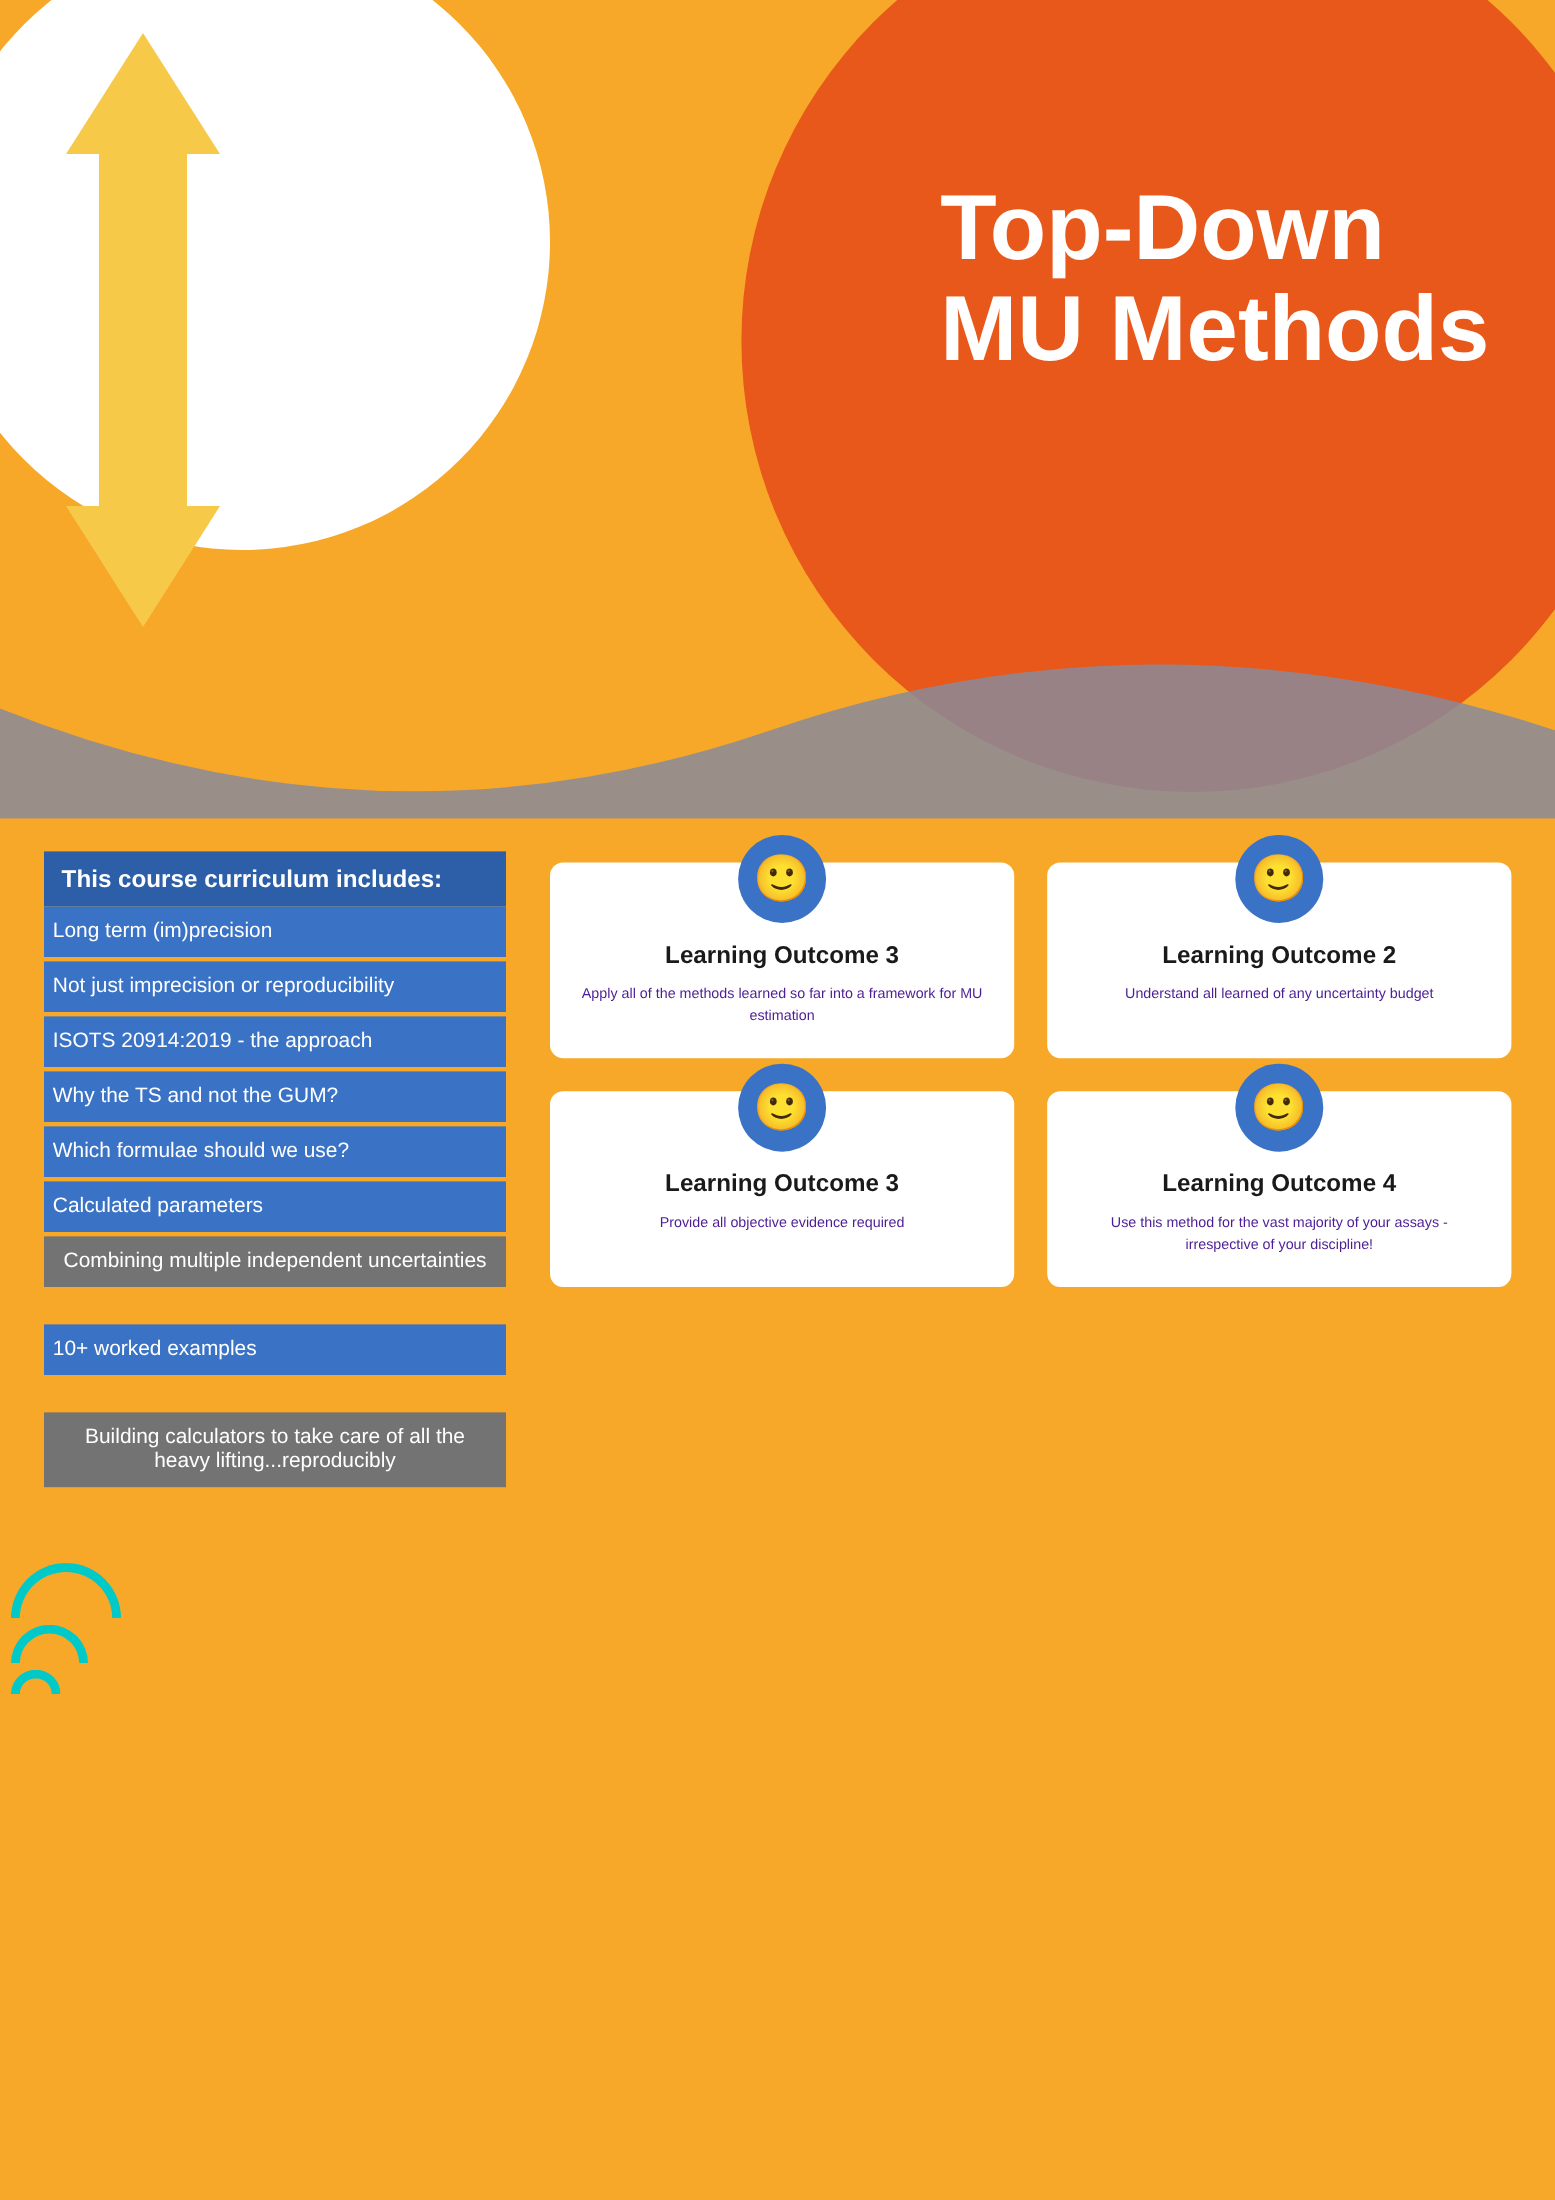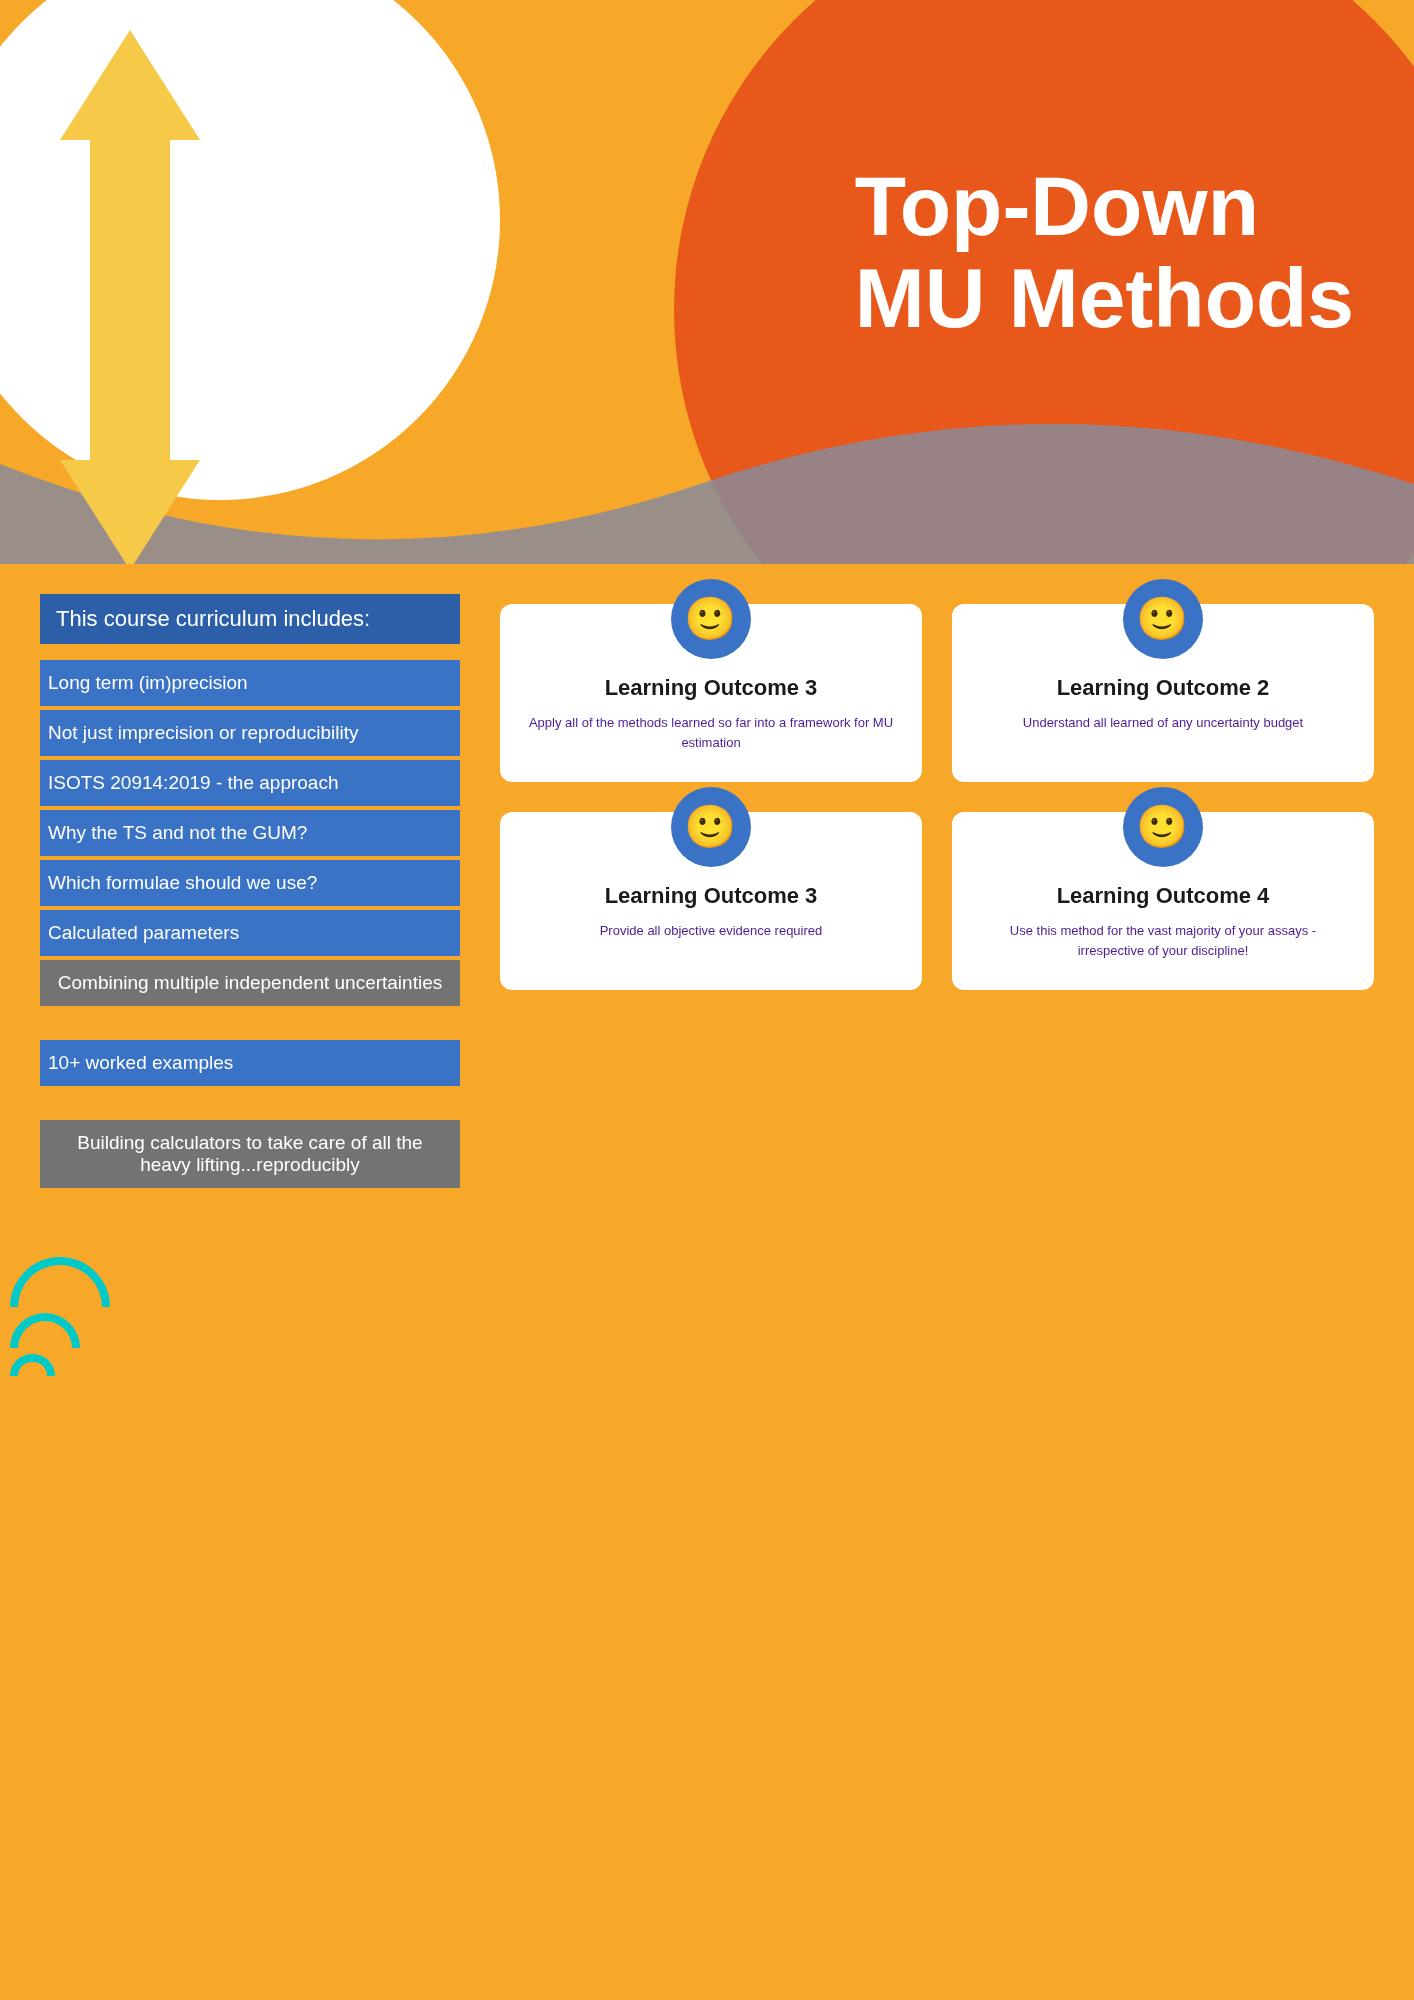--- a/index.html
+++ b/index.html
@@ -10,21 +10,21 @@
       background-color: #F7A829;
       font-family: Arial, sans-serif;
       overflow-x: hidden;
       position: relative;
     }
 
     
     .header-section {
       position: relative;
       width: 100%;
-      height: 564px;
+      height: 744px;
       overflow: hidden;
     }
 
     
     .orange-circle {
       position: absolute;
       top: -100px;
       right: -80px;
       width: 820px;
       height: 820px;
@@ -126,23 +126,23 @@
       flex-shrink: 0;
       display: flex;
       flex-direction: column;
       gap: 0;
     }
 
     .curriculum-header {
       background-color: #2C5FA8;
       color: #ffffff;
       font-size: 22px;
-      font-weight: 400;
+      font-weight: 700;
       padding: 12px 16px;
-      margin-bottom: 16px;
+      margin-bottom: 0;
     }
 
     .curriculum-item {
       background-color: #3A73C5;
       color: #ffffff;
       font-size: 19px;
       padding: 12px 8px;
       margin-bottom: 4px;
     }
 

